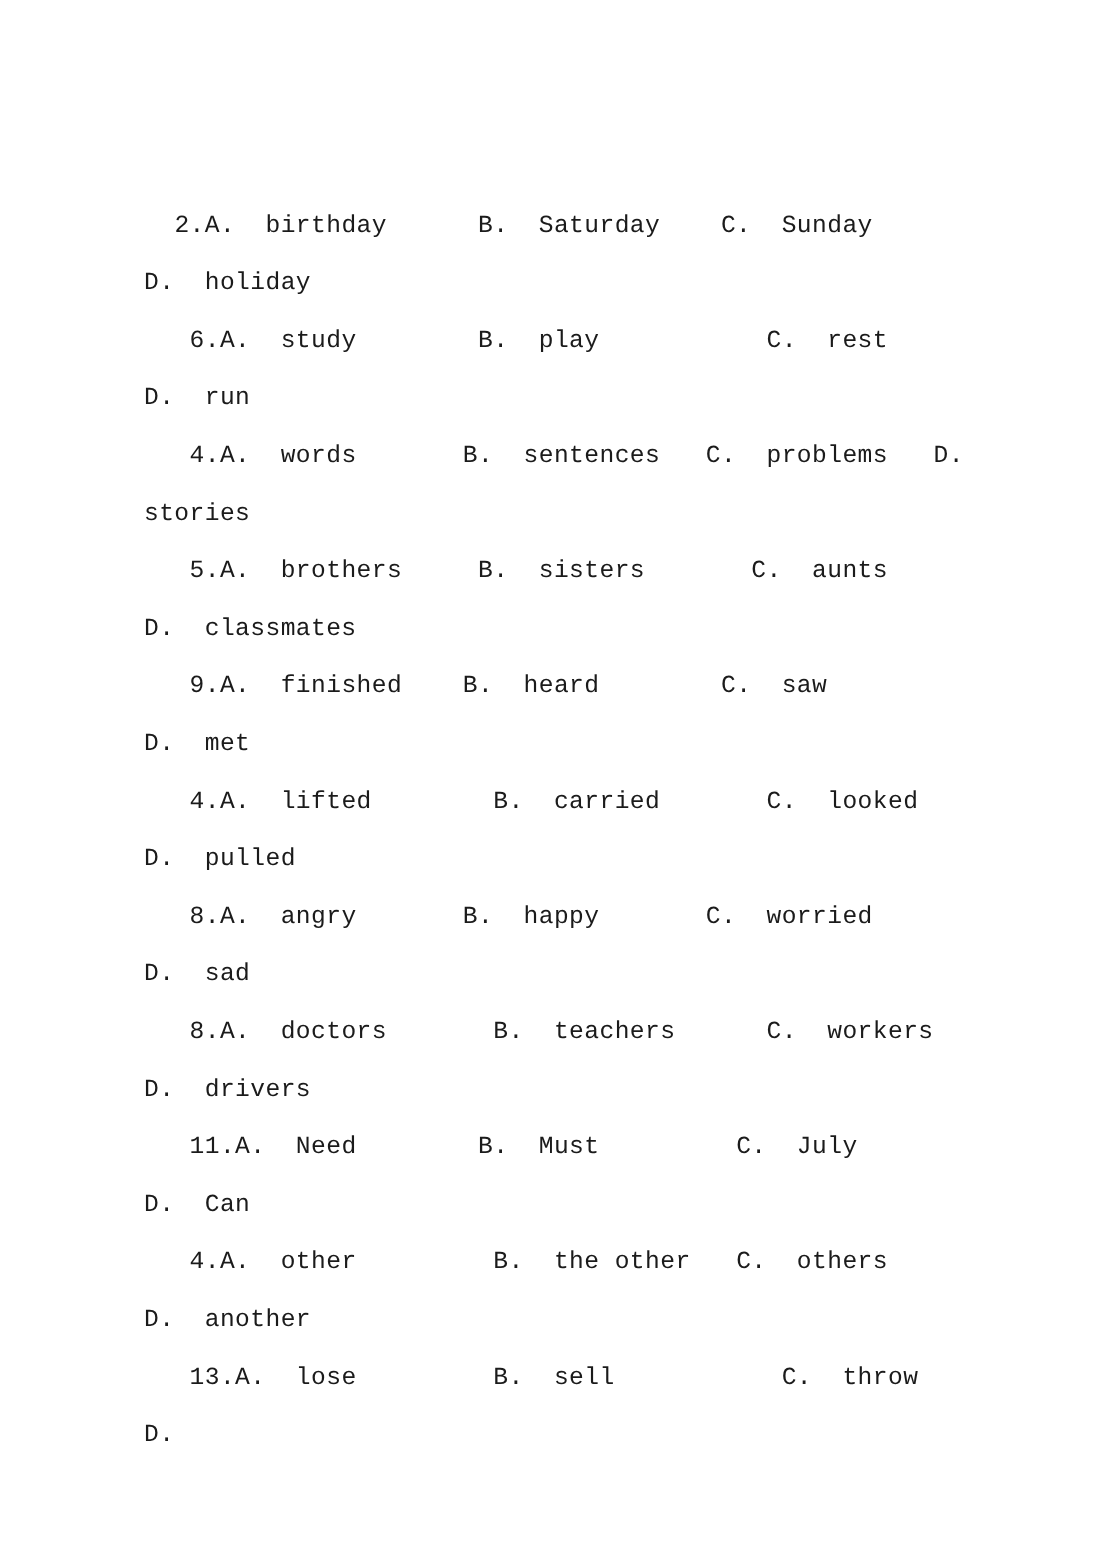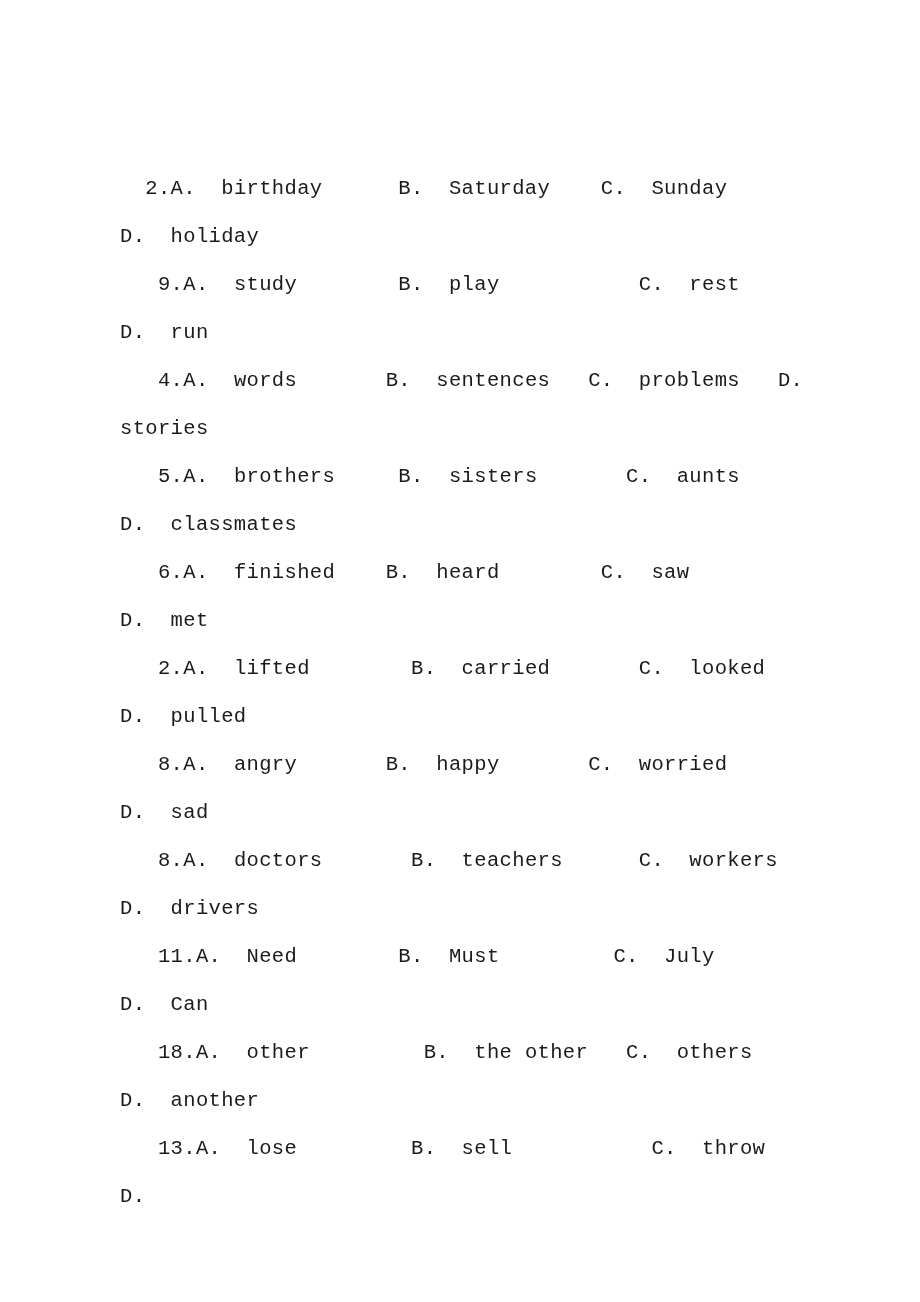--- a/index.html
+++ b/index.html
@@ -56,35 +56,35 @@
   }
 </style>
 </head>
 <body>
 
 <div class="page">
   <div class="doc-body">
 
     <div class="question-line">  2.A.  birthday      B.  Saturday    C.  Sunday         D.  holiday</div>
 
-    <div class="question-line">   9.A.  study        B.  play           C.  rest          D.  run</div>
+    <div class="question-line">   6.A.  study        B.  play           C.  rest          D.  run</div>
 
     <div class="question-line">   4.A.  words       B.  sentences   C.  problems   D.  stories</div>
 
     <div class="question-line">   5.A.  brothers     B.  sisters       C.  aunts           D.  classmates</div>
 
-    <div class="question-line">   6.A.  finished    B.  heard        C.  saw           D.  met</div>
+    <div class="question-line">   9.A.  finished    B.  heard        C.  saw           D.  met</div>
 
-    <div class="question-line">   2.A.  lifted        B.  carried       C.  looked        D.  pulled</div>
+    <div class="question-line">   4.A.  lifted        B.  carried       C.  looked        D.  pulled</div>
 
     <div class="question-line">   8.A.  angry       B.  happy       C.  worried     D.  sad</div>
 
     <div class="question-line">   8.A.  doctors       B.  teachers      C.  workers       D.  drivers</div>
 
 
     <div class="question-line">   11.A.  Need        B.  Must         C.  July          D.  Can</div>
 
-    <div class="question-line">   18.A.  other         B.  the other   C.  others        D.  another</div>
+    <div class="question-line">   4.A.  other         B.  the other   C.  others        D.  another</div>
 
     <div class="question-line">   13.A.  lose         B.  sell           C.  throw        D.</div>
 
   </div>
 </div>
 
 </body></html>

